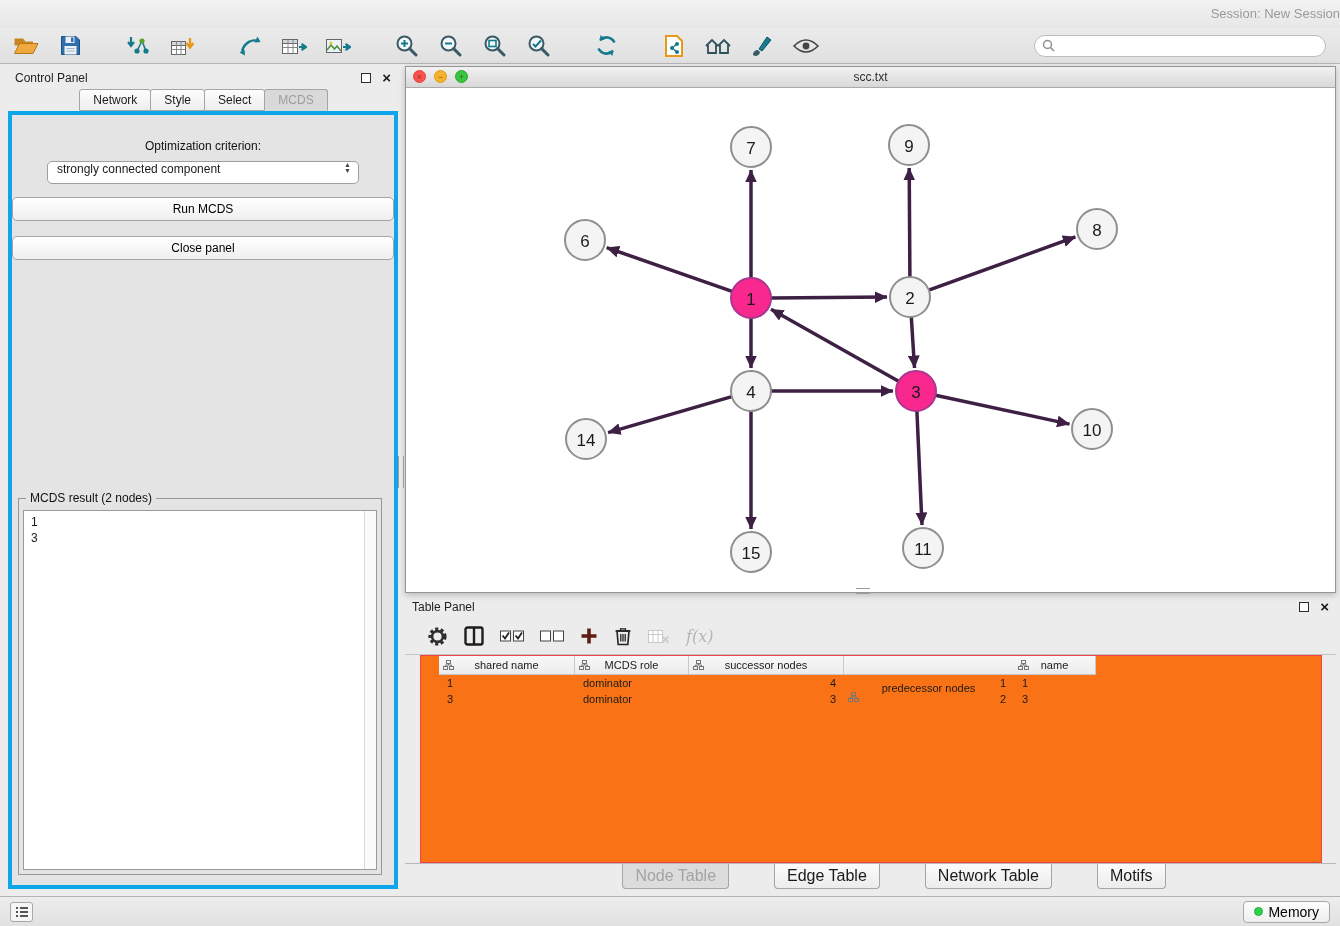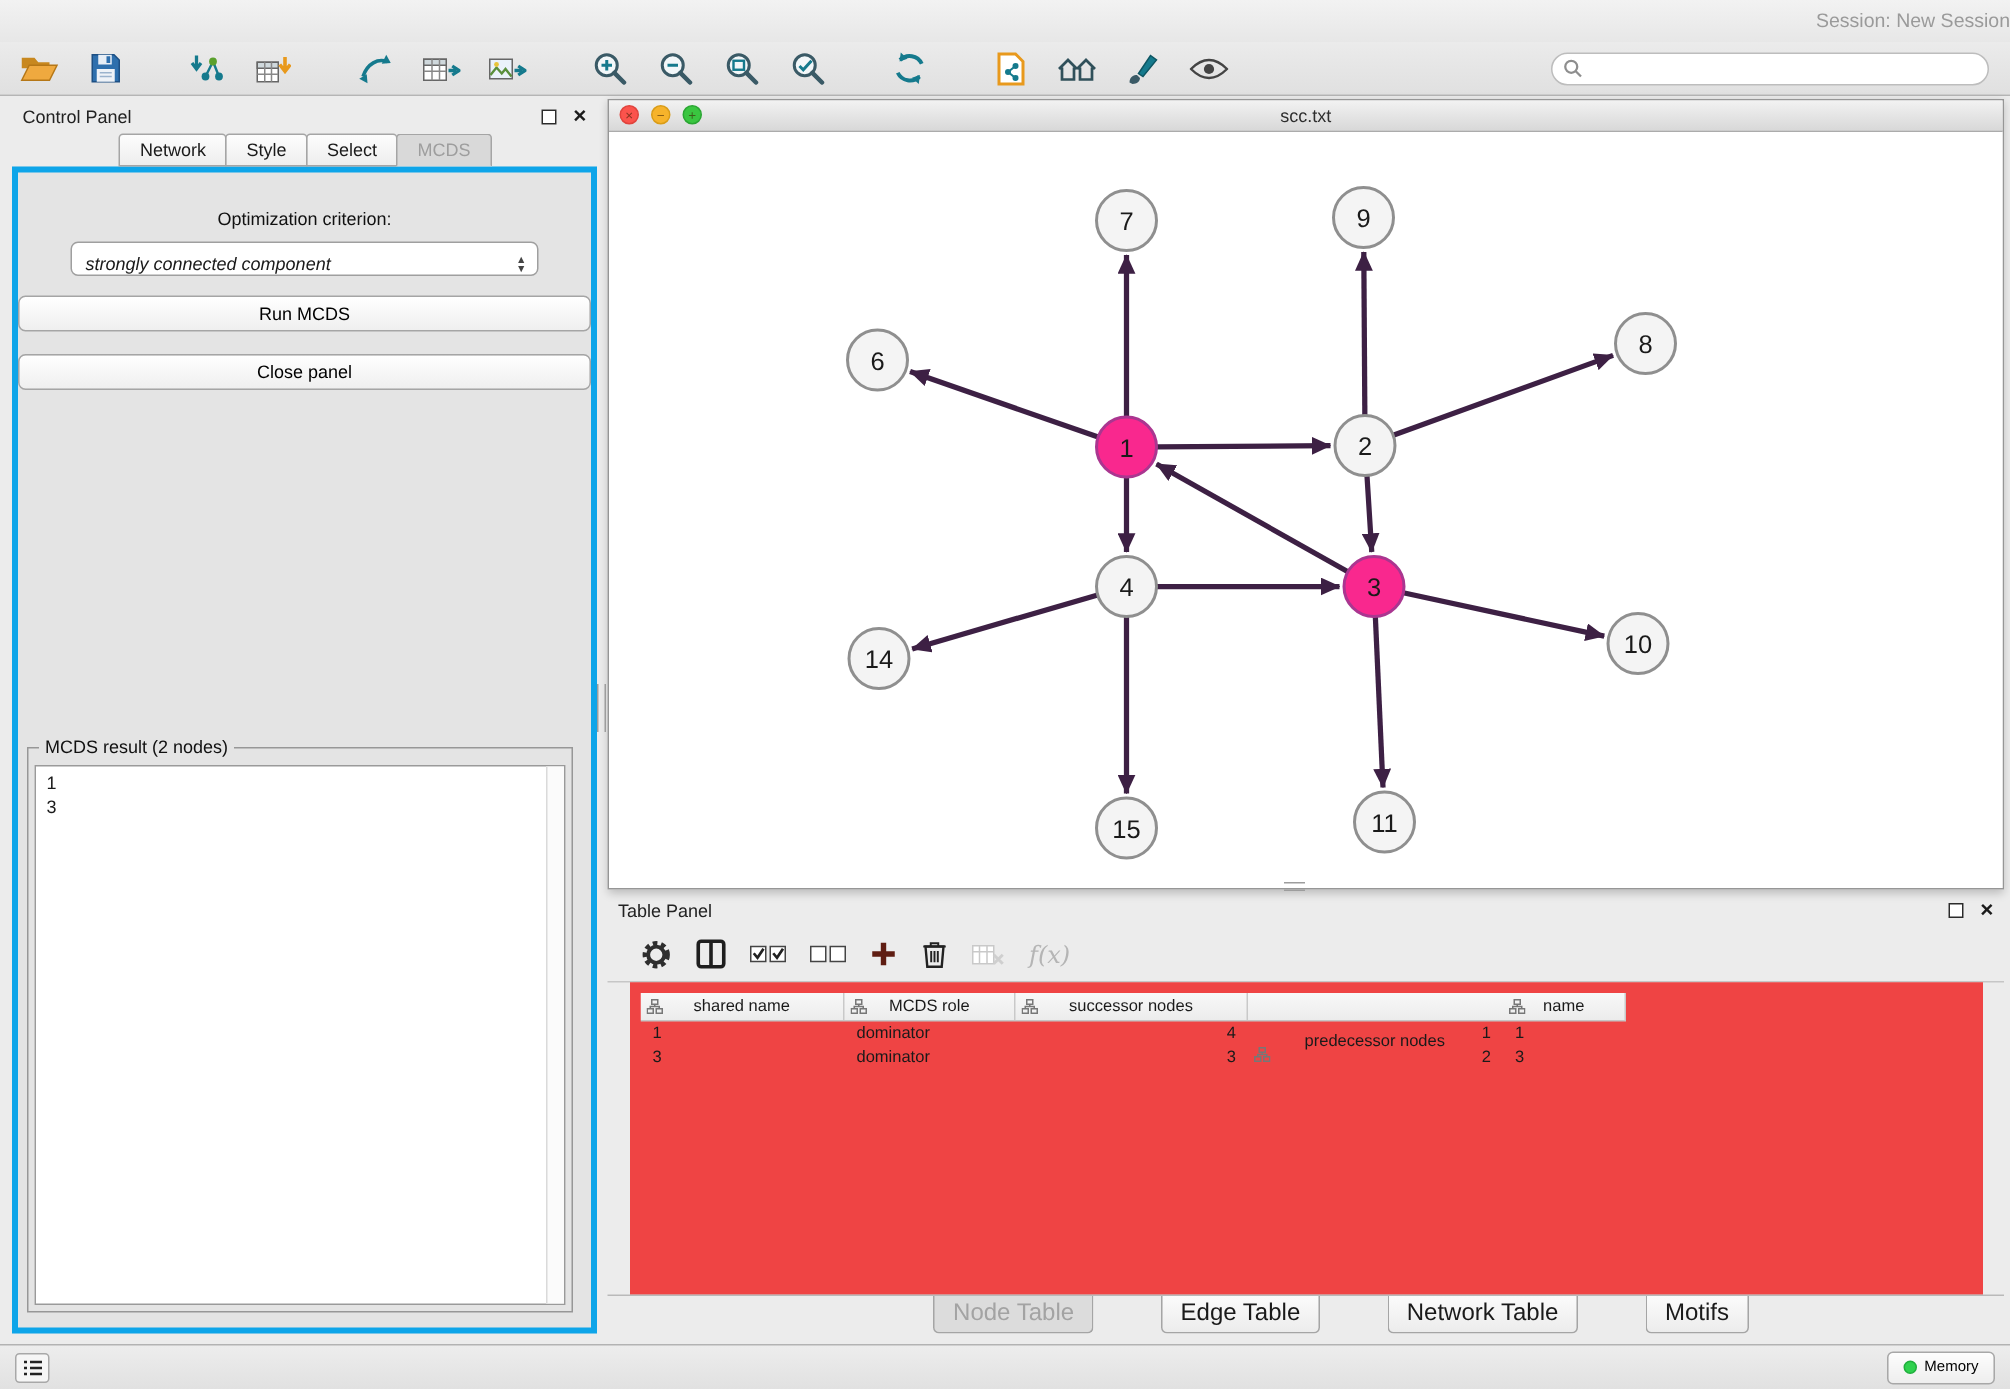--- a/index.html
+++ b/index.html
@@ -35,22 +35,22 @@
   .control-panel { position:absolute; left:8px; top:66px; width:390px; height:823px; }
   .cp-tabs { display:flex; justify-content:center; position:relative; z-index:2; height:22px; }
   .cp-tab { border:1px solid #a5a5a5; background:linear-gradient(#fdfdfd,#eeeeee);
             padding:3px 13px; font-size:12px; margin-right:-1px; border-radius:3px 3px 0 0;
             cursor:pointer; }
   .cp-tab.active { background:#d9d9d9; color:#9e9e9e; border-bottom-color:#d9d9d9; }
   .cp-content { position:absolute; top:45px; bottom:0; left:0; right:0;
                 border:4px solid #0ea5e9; background:#e4e4e4; }
   .opt-label { text-align:center; margin-top:24px; font-size:12px; color:#111; }
   .dropdown { margin:8px auto 0; width:312px; height:23px; background:#fff;
-              border:1px solid #9f9f9f; border-radius:5px; display:flex; align-items:flex-end;
-              padding:0 4px 0 9px; font-size:12px; cursor:pointer;font-style:italic; }
+              border:1px solid #9f9f9f; border-radius:5px; display:flex; align-items:flex-start;
+              padding:0 4px 0 9px; font-size:12px; cursor:pointer; }
   .dd-value { flex:1; }
   .dd-stepper { width:13px; display:flex; flex-direction:column; align-items:center;
                 color:#444; font-size:7px; line-height:6px; }
   .cp-buttons { display:flex; justify-content:center; gap:15px; margin-top:13px;flex-direction:column; }
   .cp-btn { background:linear-gradient(#ffffff,#efefef); border:1px solid #a5a5a5;
             border-radius:5px; padding:4px 15px; font-size:12px; cursor:pointer;
             font-family:"Liberation Sans", sans-serif; }
   .result-box { position:absolute; top:383px; left:6px; right:12px; bottom:10px;
                 border:1px solid #979797; }
   .result-legend { position:absolute; top:-8px; left:7px; background:#e4e4e4;
@@ -77,22 +77,22 @@
   svg.graph { width:100%; height:100%; display:block; }
   svg.graph text { font-family:"Liberation Sans", sans-serif; }
 
   
   .table-panel { position:absolute; left:405px; top:595px; width:931px; height:294px; }
   .tp-toolbar { height:37px; display:flex; align-items:center; gap:16px; padding:0 8px 0 22px;
                 border-bottom:1px solid #c6c6c6; }
   .tp-btn { background:none; border:none; display:flex; align-items:center; cursor:pointer; padding:0; }
   .fx-label { font-family:"DejaVu Serif", serif; font-style:italic; color:#b5b5b5;
               font-size:16px; cursor:pointer; }
-  .tp-table { position:absolute; top:60px; bottom:26px; left:15px; right:14px; background:#ef4444;
-              border:7px solid #ef4444; overflow:hidden; }
+  .tp-table { position:absolute; top:60px; bottom:26px; left:15px; right:14px; background:#f97316;
+              border:1px solid #ef4444; overflow:hidden;padding-left:18px; }
   .t-header { display:flex; height:19px; background:linear-gradient(#f8f8f8,#ececec);
               border-bottom:1px solid #c6c6c6; width:max-content; }
   .th { display:flex; align-items:center; justify-content:center; border-right:1px solid #c9c9c9;
         font-size:11px; position:relative; cursor:pointer; }
   .hier-icon { position:absolute; left:4px; top:4px; }
   .tr { display:flex; height:16px; }
   .td { font-size:11px; padding:0 8px; line-height:16px; overflow:hidden; white-space:nowrap; }
   .td.align-right { text-align:right; }
   .tp-tabs { position:absolute; bottom:0; left:0; right:0; height:26px; display:flex;
              justify-content:center; align-items:flex-start; border-top:1px solid #b9b9b9; }
@@ -103,21 +103,21 @@
 
   
   .statusbar { position:absolute; left:0; right:0; bottom:0; height:30px;
                border-top:1px solid #b3b3b3; background:linear-gradient(#ededed,#e1e1e1);
                display:flex; align-items:center; padding:0 10px; }
   .list-btn { width:23px; height:20px; border:1px solid #a8a8a8; border-radius:3px;
               background:#f6f6f6; display:flex; align-items:center; justify-content:center;
               cursor:pointer; }
   .memory-btn { margin-left:auto; height:22px; border:1px solid #a8a8a8; border-radius:4px;
                 background:linear-gradient(#fdfdfd,#eeeeee); display:flex; align-items:center;
-                gap:5px; padding:0 10px; font-size:10px; cursor:pointer;
+                gap:5px; padding:0 10px; font-size:14px; cursor:pointer;
                 font-family:"Liberation Sans", sans-serif; }
   .mem-dot { width:9px; height:9px; border-radius:50%; background:#2fd14e; border:1px solid #1faf3c; }
 
   
   .split-handle-h { position:absolute; left:856px; top:588px; width:14px; height:6px;
                     border-top:1px solid #9d9d9d; border-bottom:1px solid #9d9d9d; }
   .split-handle-v { position:absolute; left:398px; top:456px; width:6px; height:32px;
                     border-left:1px solid #9d9d9d; border-right:1px solid #9d9d9d; }
 </style>
 </head>

